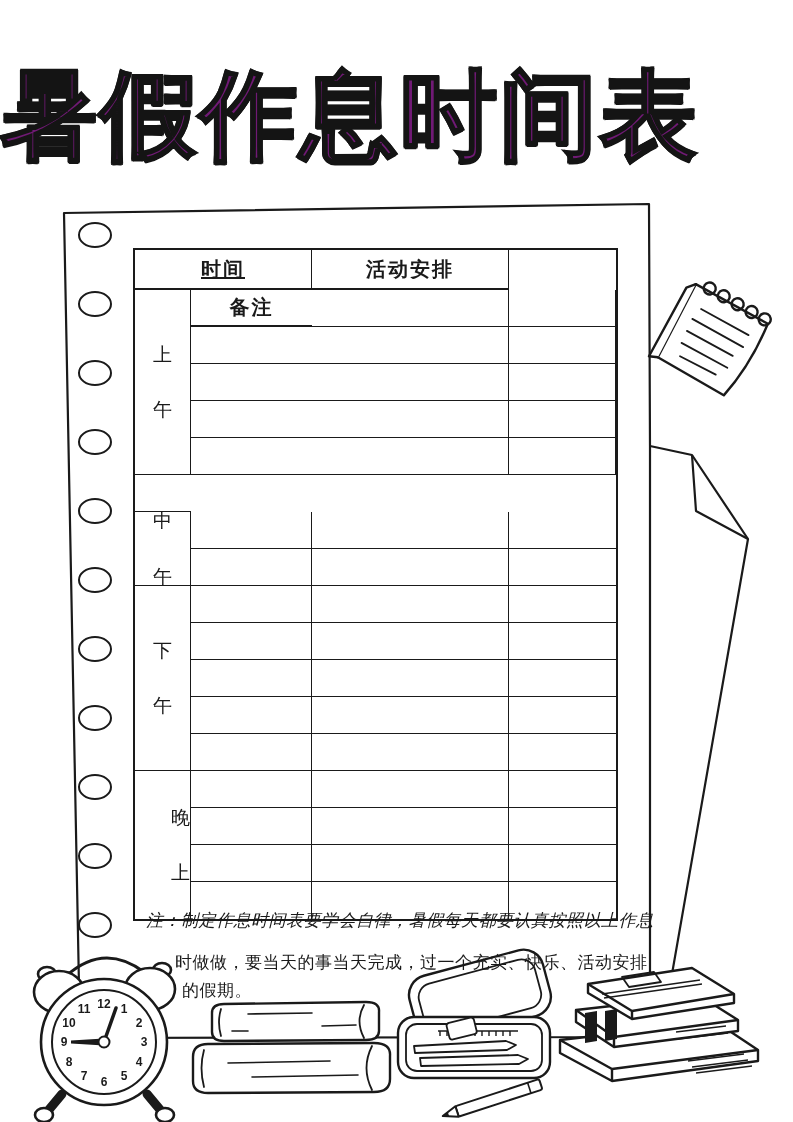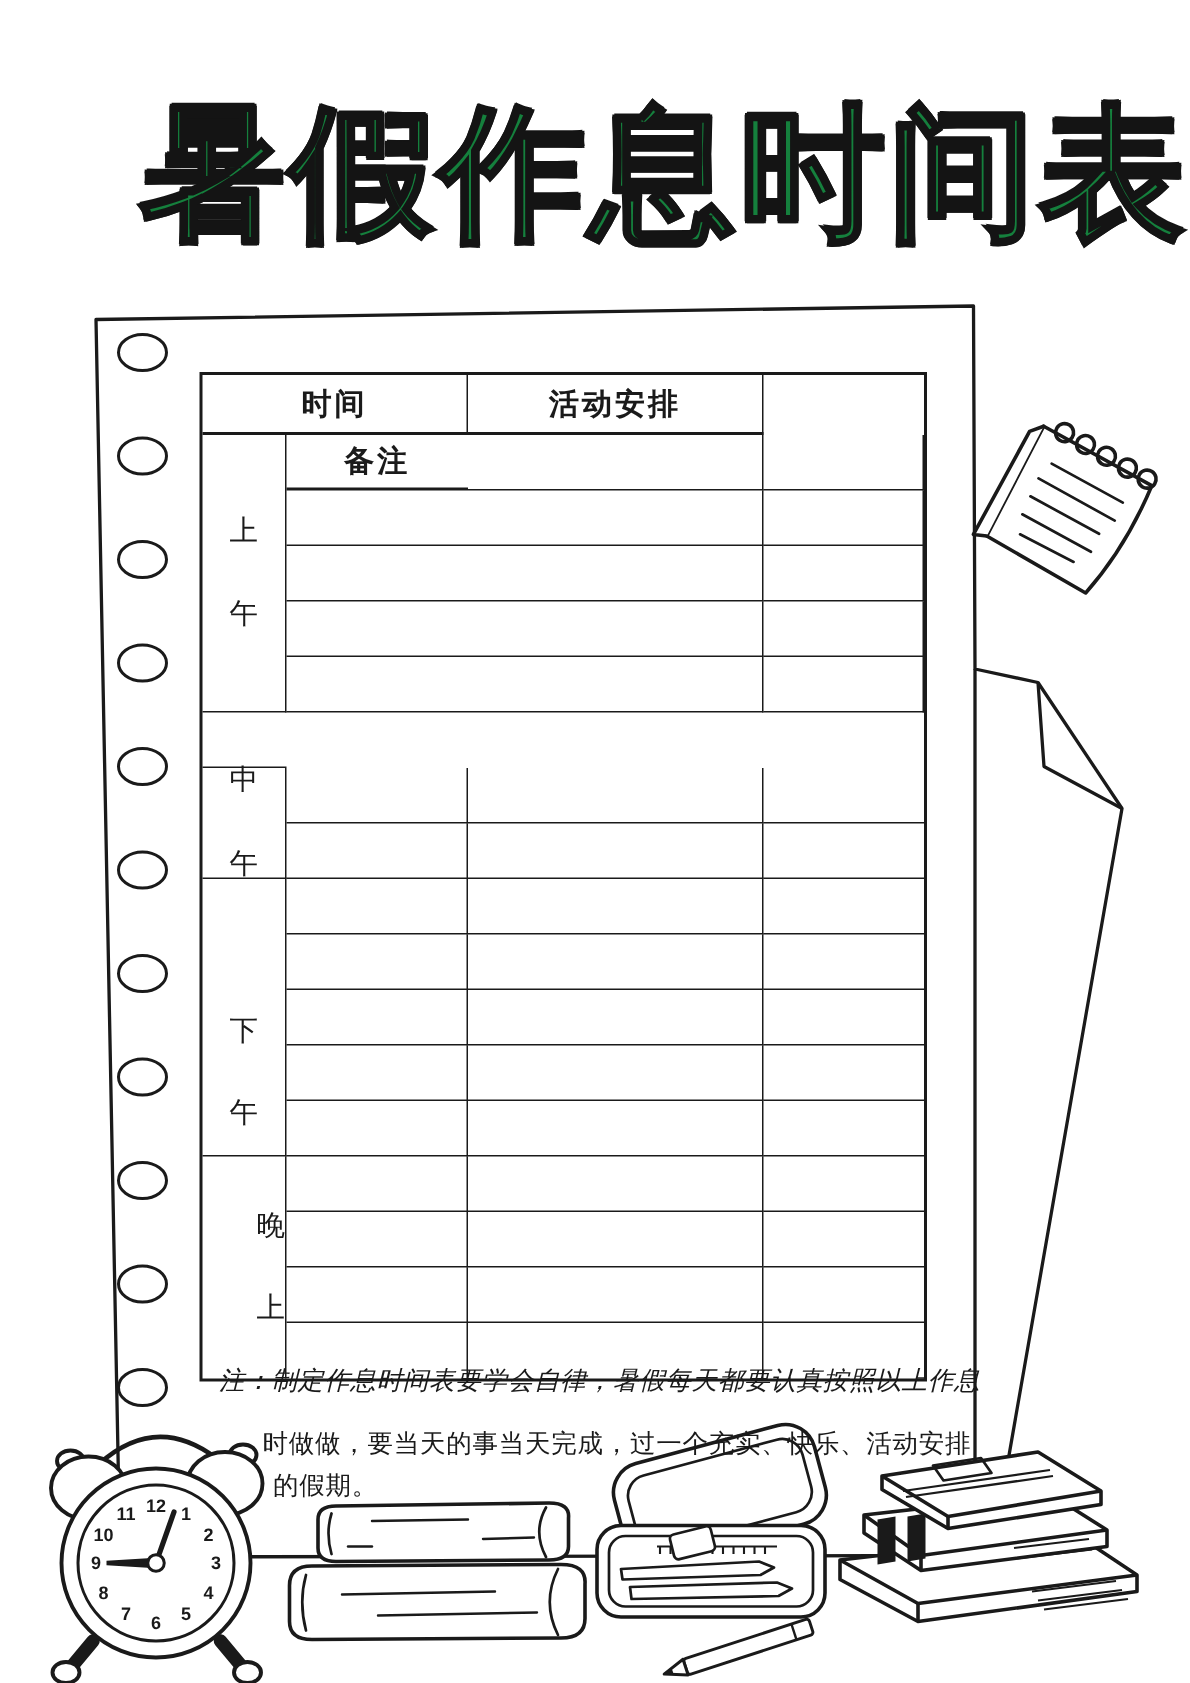--- a/index.html
+++ b/index.html
@@ -4,24 +4,24 @@
 <style>
   html,body{margin:0;padding:0;}
   body{
     width:793px;height:1122px;position:relative;overflow:hidden;
     background:#ffffff;color:#1a1a1a;
     font-family:"Liberation Sans","DejaVu Sans",sans-serif;
   }
   
   .page-title{
     position:absolute;top:52px;left:0;width:793px;height:130px;
-    line-height:130px;text-align:right;
+    line-height:130px;text-align:left;
     font-family:"Liberation Serif","DejaVu Serif",serif;
     font-size:97px;font-weight:700;letter-spacing:3px;
-    color:#15803d;
+    color:#701a75;
     -webkit-text-stroke:2.5px #141414;
     text-shadow:-1.5px 0 #141414,1.5px 0 #141414,0 -1.5px #141414,0 1.5px #141414;
     white-space:nowrap;
   }
   
   .bg-art{position:absolute;left:0;top:0;z-index:0;}
   
   .schedule{
     position:absolute;left:133px;top:248px;z-index:2;
     display:inline-grid;
@@ -31,21 +31,21 @@
     border:2.5px solid #1a1a1a;
     background:transparent;
   }
   .schedule *{box-sizing:border-box;}
   .cell{border-right:1.5px solid #1a1a1a;border-bottom:1.5px solid #1a1a1a;}
   .head-cell{
     display:flex;align-items:center;justify-content:center;
     font-size:20px;font-weight:700;letter-spacing:2px;
     border-bottom-width:2.5px;
   }
-  .head-time{grid-column:1 / span 2;}
+  .head-time{grid-column:1 / span 2;text-decoration:underline;}
   .no-right{border-right:none;}
   .no-bottom{border-bottom:none;margin-left:36px;}
   .label-cell{
     grid-column:1;display:flex;align-items:center;justify-content:center;
     font-size:19px;font-weight:500;
   }
   .vtext{width:1.15em;line-height:2.9;text-align:center;word-break:break-all;}
   
   .note-line{position:absolute;z-index:3;font-size:17px;font-weight:500;
     letter-spacing:0.5px;white-space:nowrap;}
@@ -216,21 +216,21 @@
     <div class="cell body-cell no-right"></div>
     <div class="cell label-cell" style="grid-row: span 2;">
       <span class="vtext">中午</span>
     </div>
     <div class="cell body-cell"></div>
     <div class="cell body-cell"></div>
     <div class="cell body-cell no-right"></div>
     <div class="cell body-cell"></div>
     <div class="cell body-cell"></div>
     <div class="cell body-cell no-right"></div>
-    <div class="cell label-cell" style="grid-row: span 5; align-items: flex-end;">
+    <div class="cell label-cell" style="grid-row: span 5;">
       <span class="vtext">下午</span>
     </div>
     <div class="cell body-cell"></div>
     <div class="cell body-cell"></div>
     <div class="cell body-cell no-right"></div>
     <div class="cell body-cell"></div>
     <div class="cell body-cell"></div>
     <div class="cell body-cell no-right"></div>
     <div class="cell body-cell"></div>
     <div class="cell body-cell"></div>

